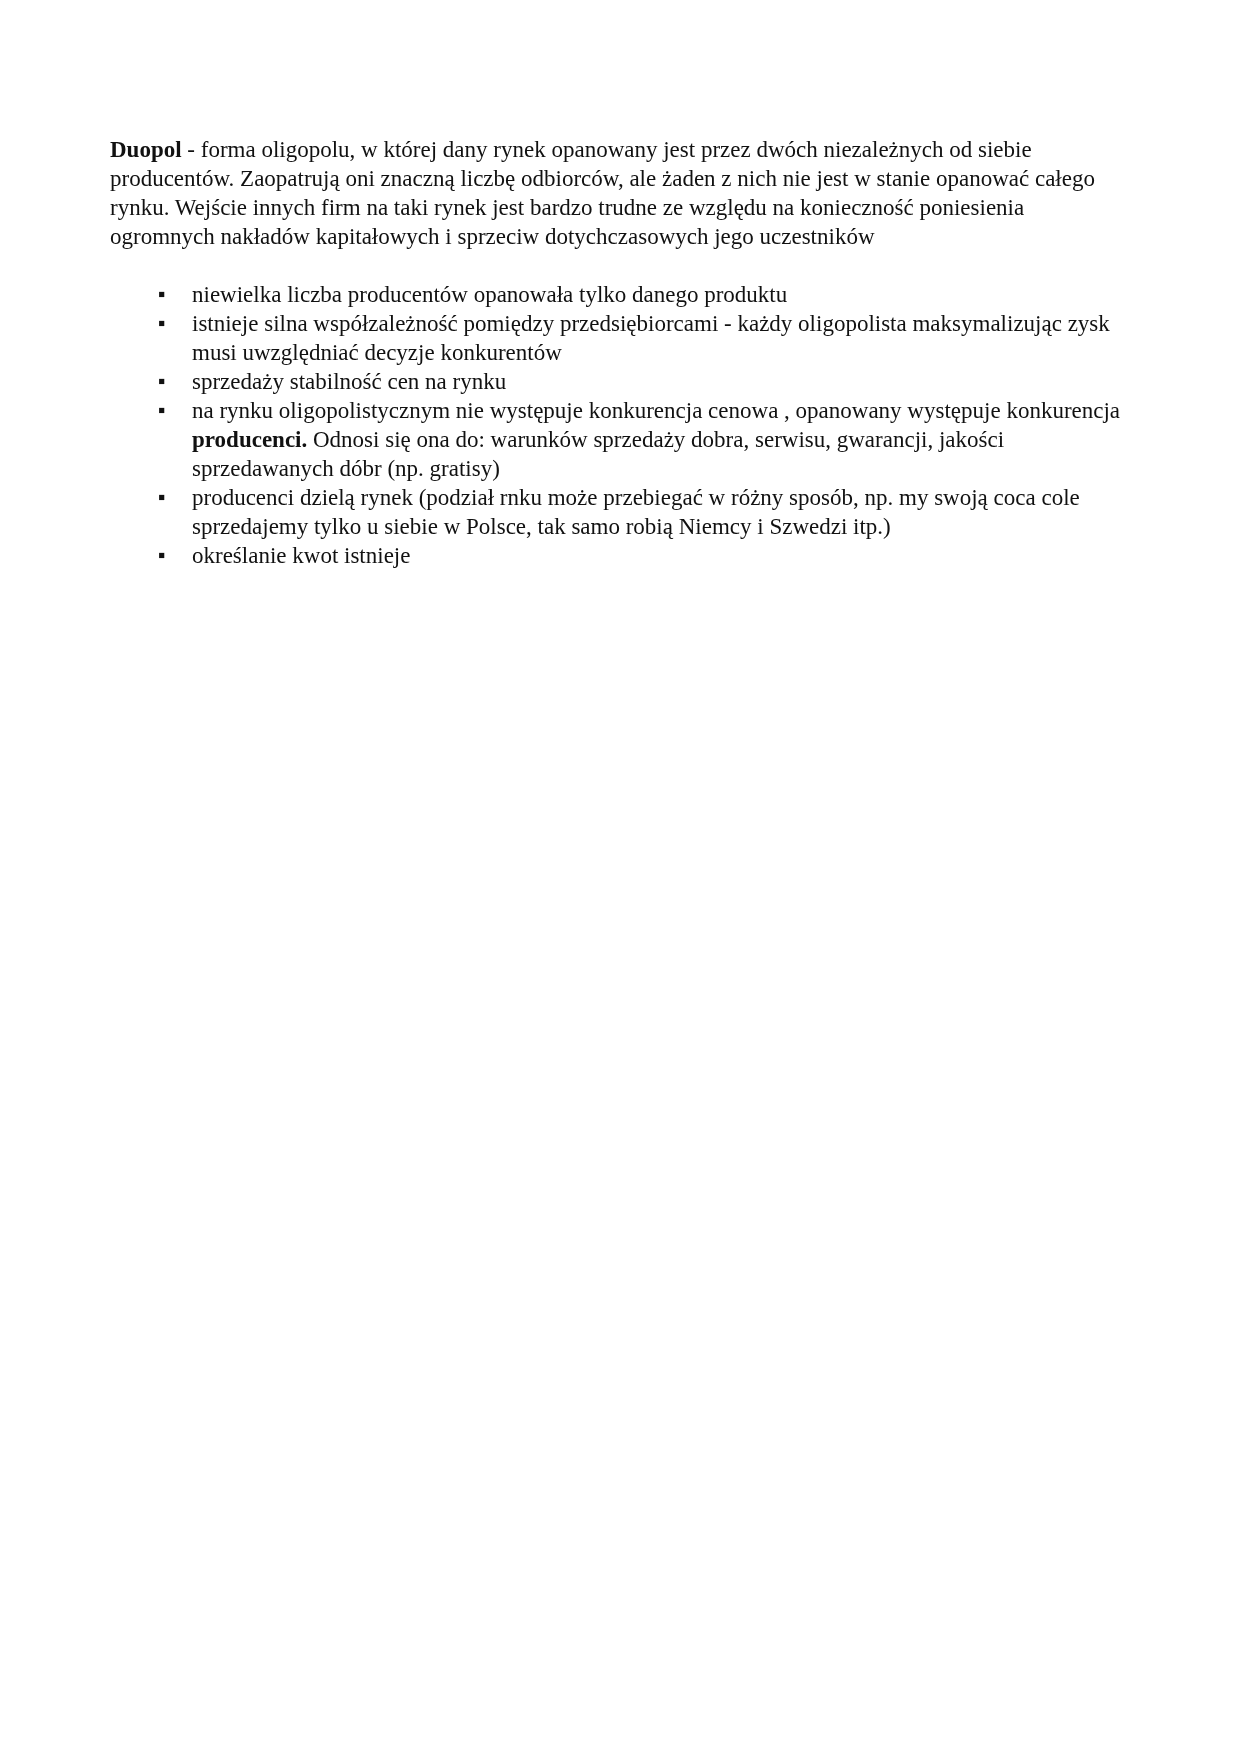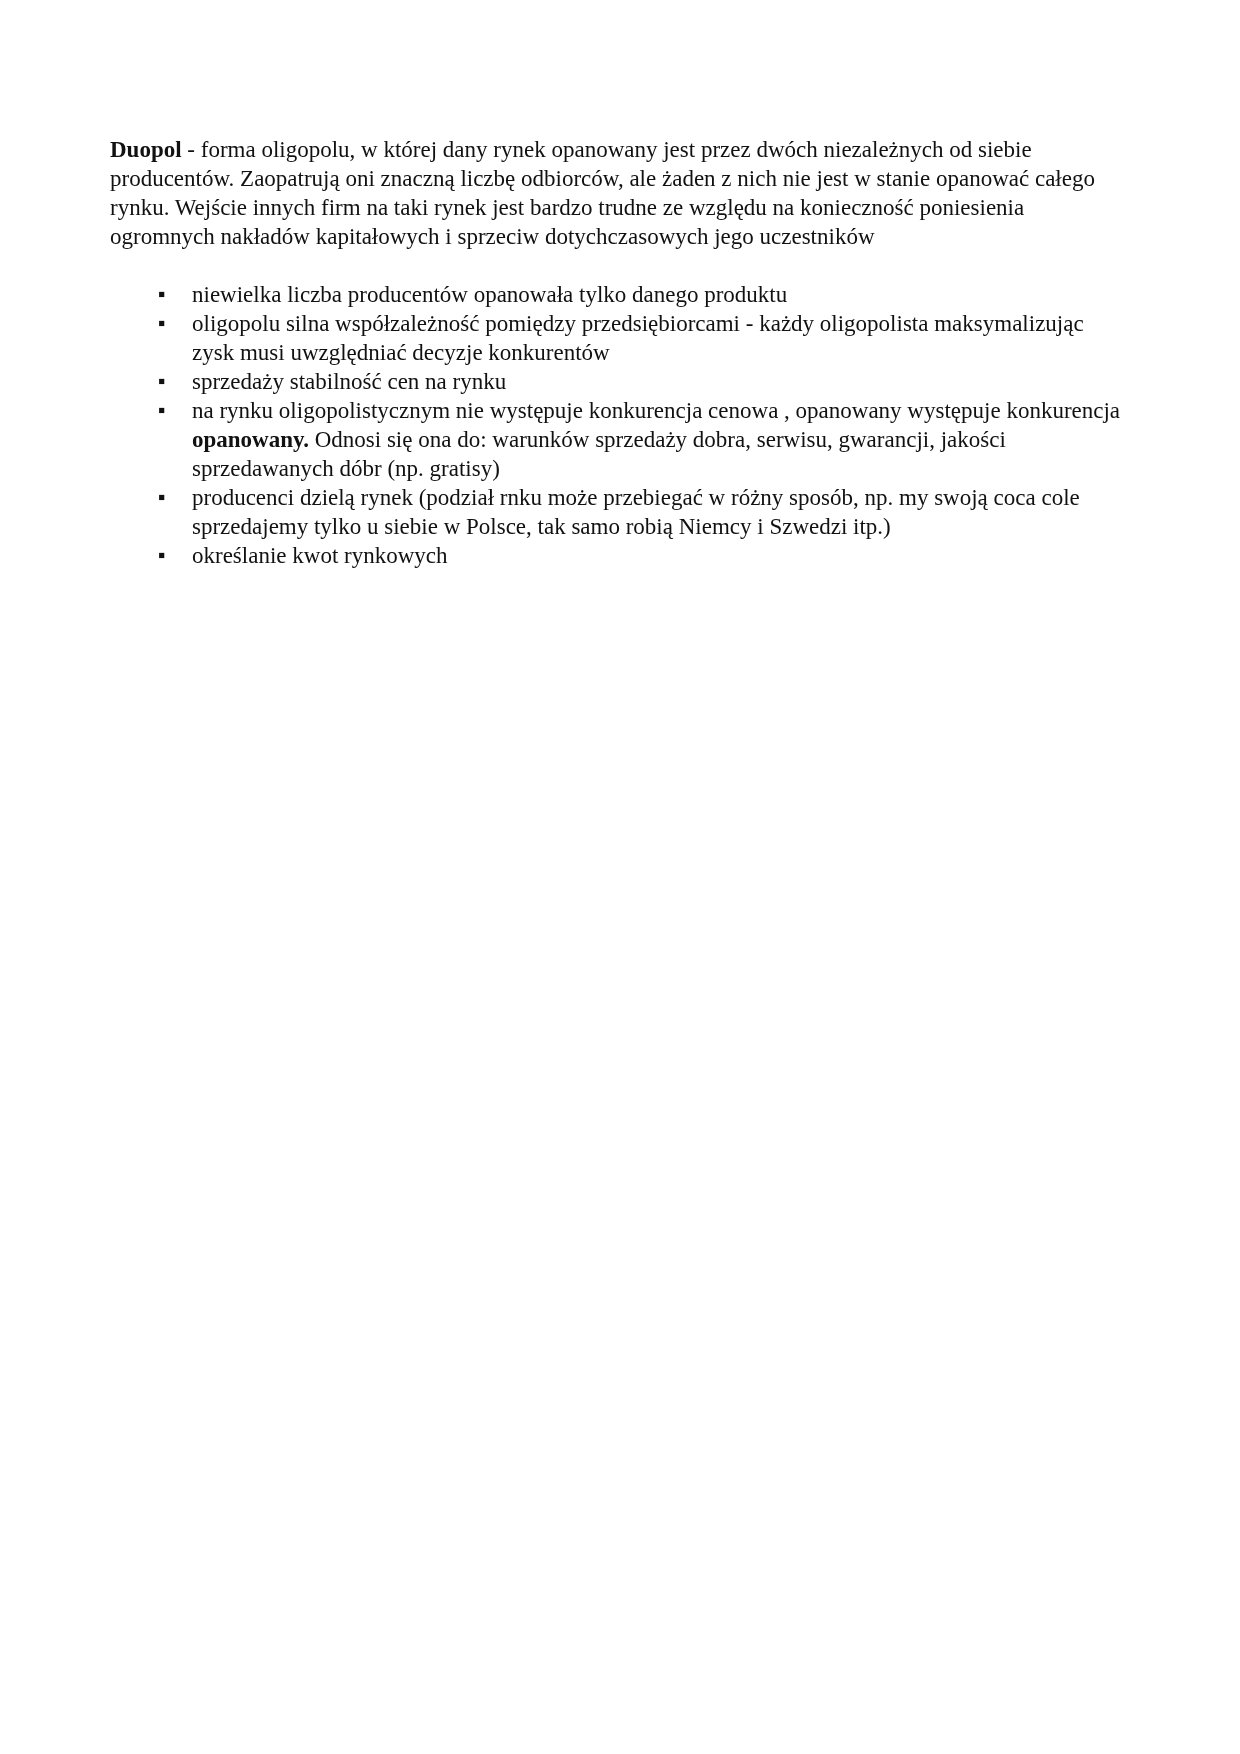--- a/index.html
+++ b/index.html
@@ -69,34 +69,34 @@
 
     <p class="intro"><b>Duopol</b><span> - forma oligopolu, w której dany rynek opanowany jest przez dwóch niezależnych od siebie producentów. Zaopatrują oni znaczną liczbę odbiorców, ale żaden z nich nie jest w stanie opanować całego rynku. Wejście innych firm na taki rynek jest bardzo trudne ze względu na konieczność poniesienia ogromnych nakładów kapitałowych i sprzeciw dotychczasowych jego uczestników</span></p>
 
     <ul class="bullet-list">
       <li>
         <span class="li-bullet">▪</span>
         <span class="li-text"><span>niewielka liczba producentów opanowała tylko danego produktu</span><b></b><span></span></span>
       </li>
       <li>
         <span class="li-bullet">▪</span>
-        <span class="li-text"><span>oligopolu silna współzależność pomiędzy przedsiębiorcami - każdy oligopolista maksymalizując zysk musi uwzględniać decyzje konkurentów</span><b></b><span></span></span>
+        <span class="li-text"><span>istnieje silna współzależność pomiędzy przedsiębiorcami - każdy oligopolista maksymalizując zysk musi uwzględniać decyzje konkurentów</span><b></b><span></span></span>
       </li>
       <li>
         <span class="li-bullet">▪</span>
         <span class="li-text"><span>sprzedaży stabilność cen na rynku</span><b></b><span></span></span>
       </li>
       <li>
         <span class="li-bullet">▪</span>
-        <span class="li-text"><span>na rynku oligopolistycznym nie występuje konkurencja cenowa , opanowany występuje konkurencja </span><b>opanowany.</b><span> Odnosi się ona do: warunków sprzedaży dobra, serwisu, gwarancji, jakości sprzedawanych dóbr (np. gratisy)</span></span>
+        <span class="li-text"><span>na rynku oligopolistycznym nie występuje konkurencja cenowa , opanowany występuje konkurencja </span><b>producenci.</b><span> Odnosi się ona do: warunków sprzedaży dobra, serwisu, gwarancji, jakości sprzedawanych dóbr (np. gratisy)</span></span>
       </li>
       <li>
         <span class="li-bullet">▪</span>
         <span class="li-text"><span>producenci dzielą rynek (podział rnku może przebiegać w różny sposób, np. my swoją coca cole sprzedajemy tylko u siebie w Polsce, tak samo robią Niemcy i Szwedzi itp.)</span><b></b><span></span></span>
       </li>
       <li>
         <span class="li-bullet">▪</span>
-        <span class="li-text"><span>określanie kwot rynkowych</span><b></b><span></span></span>
+        <span class="li-text"><span>określanie kwot istnieje</span><b></b><span></span></span>
       </li>
     </ul>
 
   </div>
 </div>
 
 </body></html>

